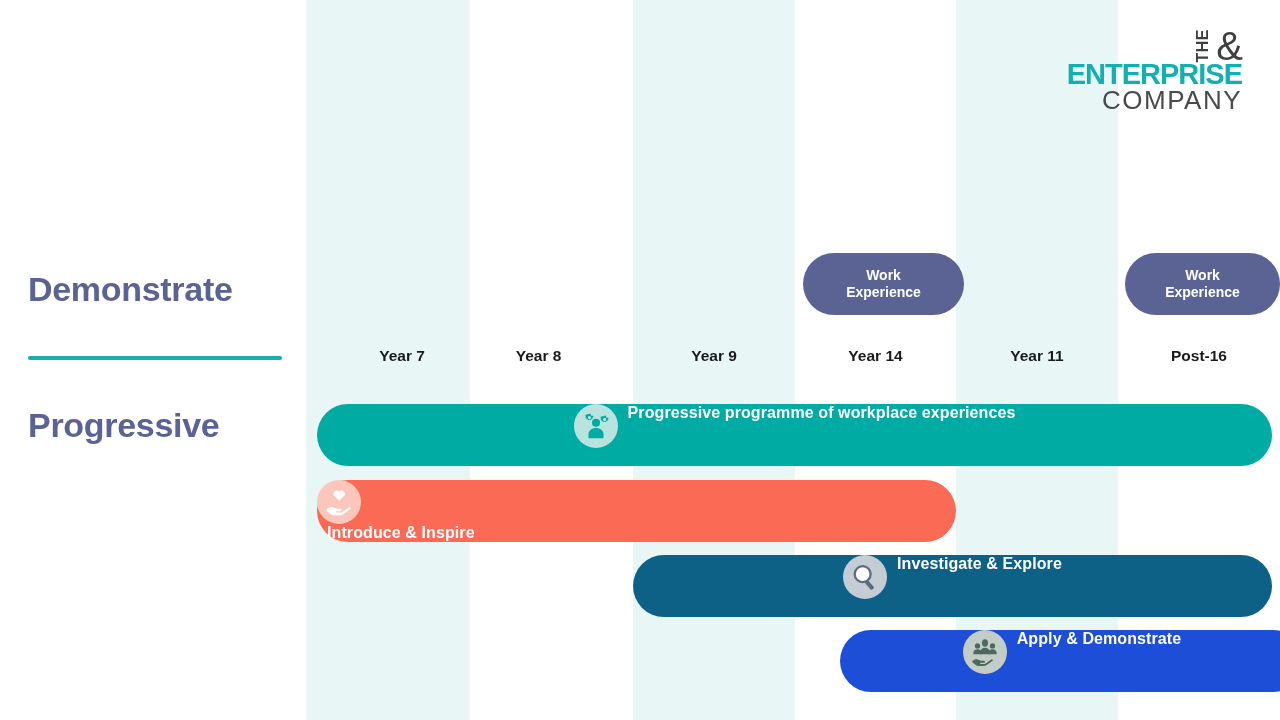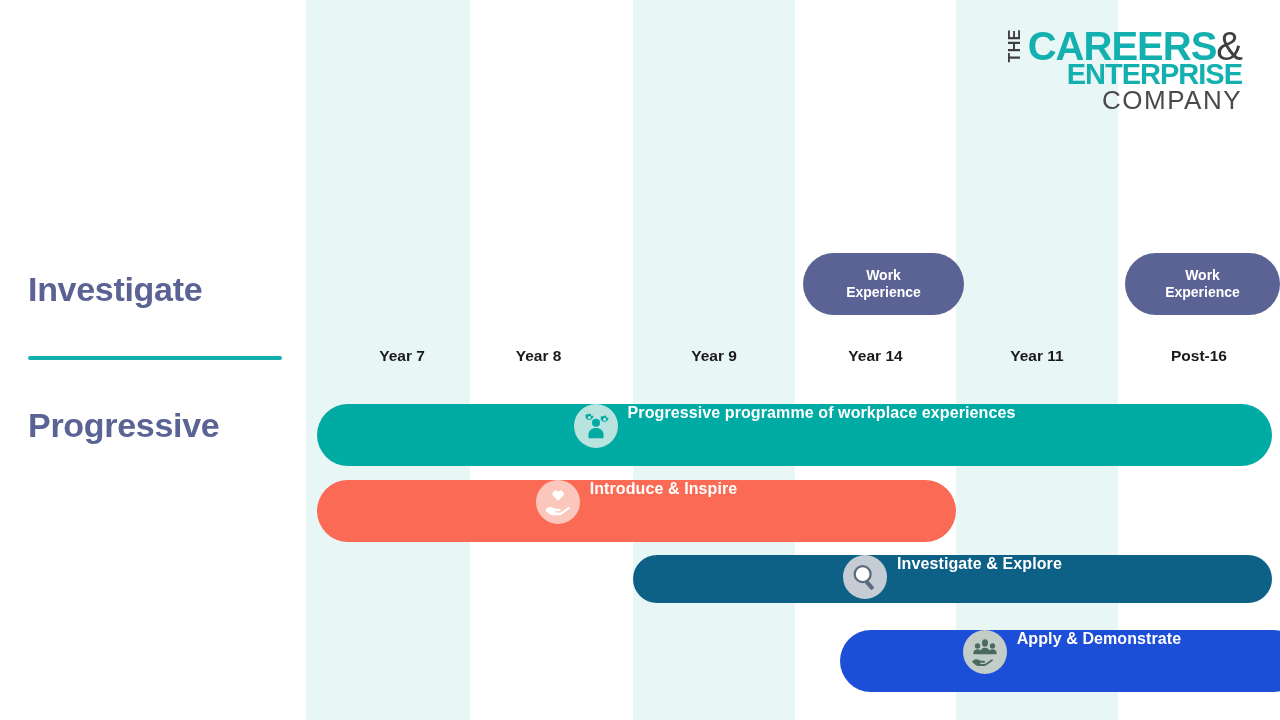--- a/index.html
+++ b/index.html
@@ -63,28 +63,27 @@
 
   <div class="stripes">
       <div class="stripe" style="left: 306px; width: 164px; background: rgb(233, 246, 246);"></div>
       <div class="stripe" style="left: 633px; width: 162px; background: rgb(233, 246, 246);"></div>
       <div class="stripe" style="left: 956px; width: 162px; background: rgb(233, 246, 246);"></div>
     </div>
 
   <div class="logo">
     <div class="logo-r1">
       <span class="logo-the">THE</span>
-      <span class="logo-careers">CAREERS</span>
       <span class="logo-amp">&amp;</span>
     </div>
     <span class="logo-ent">ENTERPRISE</span>
     <span class="logo-company">COMPANY</span>
   </div>
 
-  <div class="side-label" style="top:270px;">Investigate</div>
+  <div class="side-label" style="top:270px;">Demonstrate</div>
   <div class="divider"></div>
   <div class="side-label" style="top:406px;">Progressive</div>
 
   <div id="years">
       <div class="year" style="left: 306px; width: 192px;">Year 7</div>
       <div class="year" style="left: 470px; width: 137px;">Year 8</div>
       <div class="year" style="left: 633px; width: 162px;">Year 9</div>
       <div class="year" style="left: 795px; width: 161px;">Year 14</div>
       <div class="year" style="left: 956px; width: 162px;">Year 11</div>
       <div class="year" style="left: 1118px; width: 162px;">Post-16</div>
@@ -104,30 +103,30 @@
       <g fill="#00aba3">
         <path d="M7.5 3.2l1.1.3.8-.9 1.3.8-.2 1.2 1 .7 1.2-.4.6 1.4-1 .7.1 1.2-1.4.4-.6 1.1-1.3-.5-1.1.6-.9-1 -1.2.1-.2-1.4-1.1-.6.5-1.3-.6-1.1 1.2-.7zM9 5.3a1.7 1.7 0 100 3.4 1.7 1.7 0 000-3.4z"></path>
         <path d="M23.7 5.2l1.1.3.8-.9 1.3.8-.2 1.2 1 .7 1.2-.4.6 1.4-1 .7.1 1.2-1.4.4-.6 1.1-1.3-.5-1.1.6-.9-1-1.2.1-.2-1.4-1.1-.6.5-1.3-.6-1.1 1.2-.7zM25.2 7.3a1.7 1.7 0 100 3.4 1.7 1.7 0 000-3.4z"></path>
         <circle cx="16" cy="12.5" r="4.3"></circle>
         <path d="M16 18c-4.6 0-8 2.8-8 6.6V29h16v-4.4c0-3.8-3.4-6.6-8-6.6z"></path>
       </g>
           </svg>
         </span>
         <span class="lbl">Progressive programme of workplace experiences</span>
       </div>
-      <div class="bar centered" style="left: 317px; width: 639px; top: 480px; height: 62px; background: rgb(250, 106, 85);">
+      <div class="bar centered" style="left: 317px; width: 639px; top: 480px; height: 62px; background: rgb(250, 106, 85); flex-direction: column;">
         <span class="ic" style="background: rgb(251, 199, 188);">
           <svg width="30" height="30" viewBox="0 0 32 32">
       <path fill="#ffffff" d="M16.2 14.6l-5.1-5a3.4 3.4 0 014.8-4.8l.3.3.3-.3a3.4 3.4 0 014.8 4.8z"></path>
       <path fill="#ffffff" d="M3 23.6c2.6-2.4 5.2-2.6 7.6-1.6l3.2 1.3h3.6c.8 0 1.4.6 1.4 1.3s-.6 1.3-1.4 1.3h-4.6v1.4h4.8c1 0 1.7-.3 2.5-.9l6-4.3c1-.7 2.4-.5 3 .6l-8.8 6.4c-.9.7-1.8 1-3 1H10c-1 0-1.8-.3-2.6-1L3 25.8z"></path>
       </svg>
         </span>
         <span class="lbl">Introduce &amp; Inspire</span>
       </div>
-      <div class="bar centered" style="left: 633px; width: 639px; top: 555px; height: 48px; background: rgb(13, 97, 134);">
+      <div class="bar centered" style="left: 633px; width: 639px; top: 555px; height: 62px; background: rgb(13, 97, 134);">
         <span class="ic" style="background: rgb(198, 204, 212);">
           <svg width="30" height="30" viewBox="0 0 32 32">
       <circle cx="13.5" cy="13" r="8.5" fill="#ffffff" stroke="#5a6c7d" stroke-width="2.4"></circle>
       <rect x="18.6" y="19.2" width="4.4" height="11" rx="1.3" fill="#5a6c7d" transform="rotate(-42 20.8 24.7)"></rect>
       </svg>
         </span>
         <span class="lbl">Investigate &amp; Explore</span>
       </div>
       <div class="bar centered" style="left: 840px; width: 464px; top: 630px; height: 62px; background: #1d4ed8;">
         <span class="ic" style="background: rgb(195, 205, 200);">

